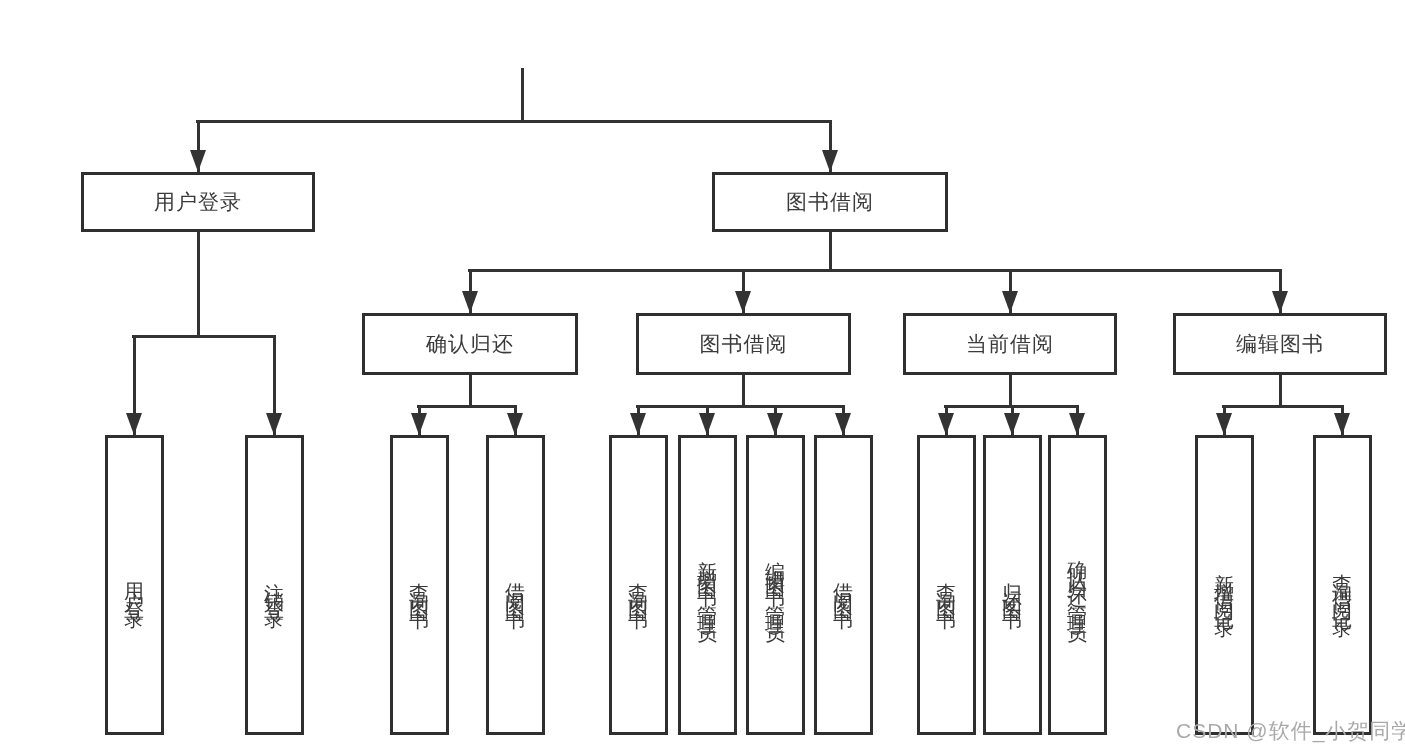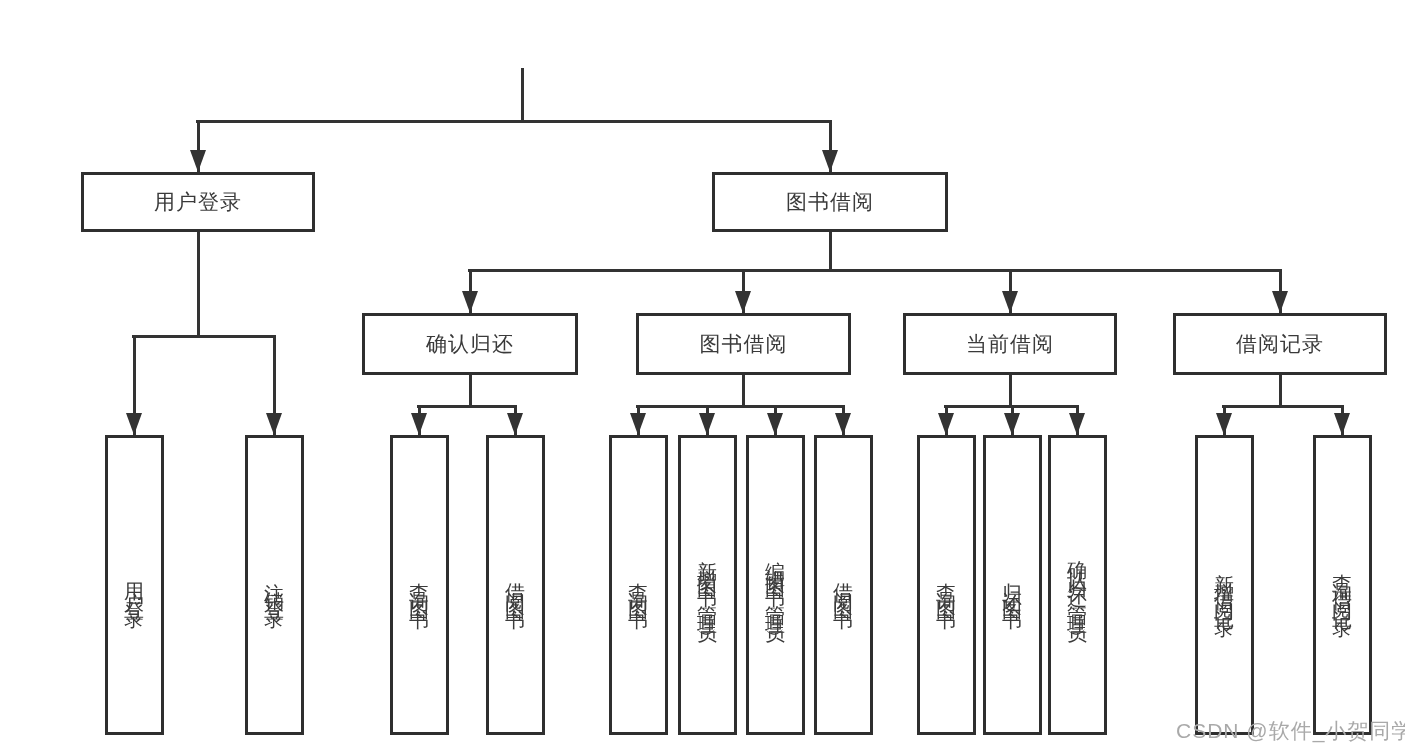--- a/index.html
+++ b/index.html
@@ -82,21 +82,21 @@
   <div class="vline" style="left:742px;top:269px;height:44px;"></div>
   <div class="arrow" style="left:735px;top:291px;"></div>
   <div class="vline" style="left:1009px;top:269px;height:44px;"></div>
   <div class="arrow" style="left:1002px;top:291px;"></div>
   <div class="vline" style="left:1279px;top:269px;height:44px;"></div>
   <div class="arrow" style="left:1272px;top:291px;"></div>
 
   <div class="node" style="left:362px;top:313px;width:216px;height:62px;">确认归还</div>
   <div class="node" style="left:903px;top:313px;width:214px;height:62px;">当前借阅</div>
   <div class="node" style="left:636px;top:313px;width:215px;height:62px;">图书借阅</div>
-  <div class="node" style="left:1173px;top:313px;width:214px;height:62px;">借阅记录</div>
+  <div class="node" style="left:1173px;top:313px;width:214px;height:62px;">编辑图书</div>
 
   <div class="vline" style="left:469px;top:375px;height:33px;"></div>
   <div class="hline" style="left:417px;top:405px;width:100px;"></div>
   <div class="vline" style="left:418px;top:405px;height:30px;"></div>
   <div class="arrow" style="left:411px;top:413px;"></div>
   <div class="vline" style="left:514px;top:405px;height:30px;"></div>
   <div class="arrow" style="left:507px;top:413px;"></div>
 
   <div class="vline" style="left:742px;top:375px;height:33px;"></div>
   <div class="hline" style="left:636px;top:405px;width:209px;"></div>

